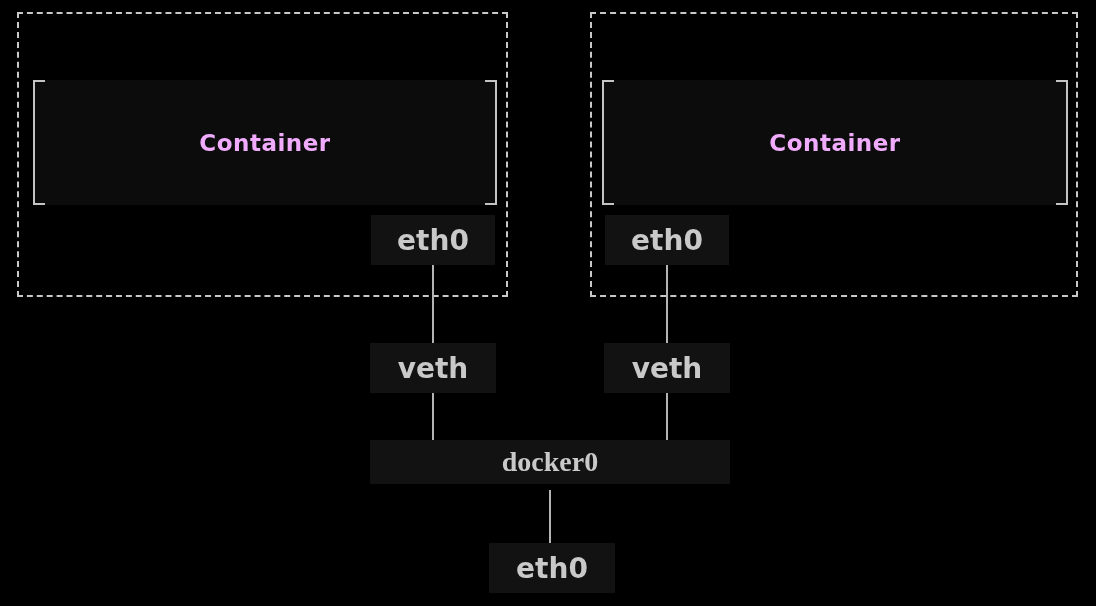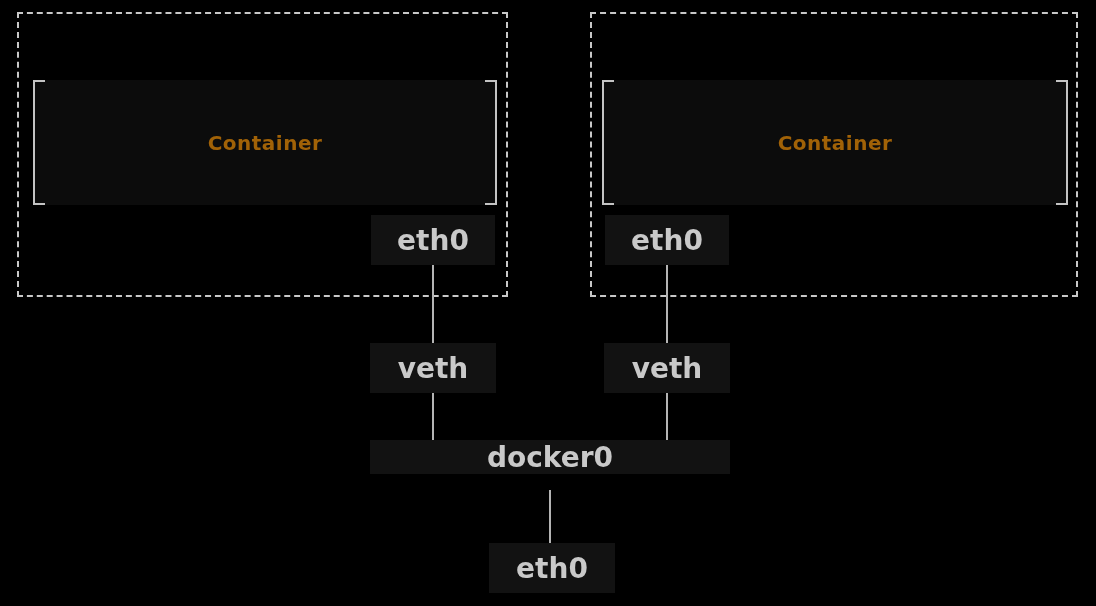--- a/index.html
+++ b/index.html
@@ -22,22 +22,22 @@
     box-sizing: border-box;
   }
   .container-box {
     position: absolute;
     background: #0c0c0c;
     display: flex;
     align-items: center;
     justify-content: center;
   }
   .container-label {
-    color: #a16207;
-    font-size: 20px;
+    color: #f0abfc;
+    font-size: 23px;
     font-weight: 700;
     letter-spacing: 0.5px;
   }
   .bracket {
     position: absolute;
     top: 0;
     bottom: 0;
     width: 12px;
     box-sizing: border-box;
   }
@@ -101,19 +101,19 @@
   <div class="connector" style="left:666px; top:265px; height:78px;"></div>
 
   <div class="label-box" style="left:370px; top:343px; width:126px; height:50px;">veth</div>
 
   <div class="label-box" style="left:604px; top:343px; width:126px; height:50px;">veth</div>
 
   <div class="connector" style="left:432px; top:393px; height:47px;"></div>
 
   <div class="connector" style="left:666px; top:393px; height:47px;"></div>
 
-  <div class="label-box" style="left:370px; top:440px; width:360px; height:34px;">docker0</div>
+  <div class="label-box" style="left:370px; top:440px; width:360px; height:44px;font-family:Liberation Serif, serif;">docker0</div>
 
   <div class="connector" style="left:549px; top:490px; height:53px;"></div>
 
   <div class="label-box" style="left:489px; top:543px; width:126px; height:50px;">eth0</div>
 
 </div>
 
 </body></html>

